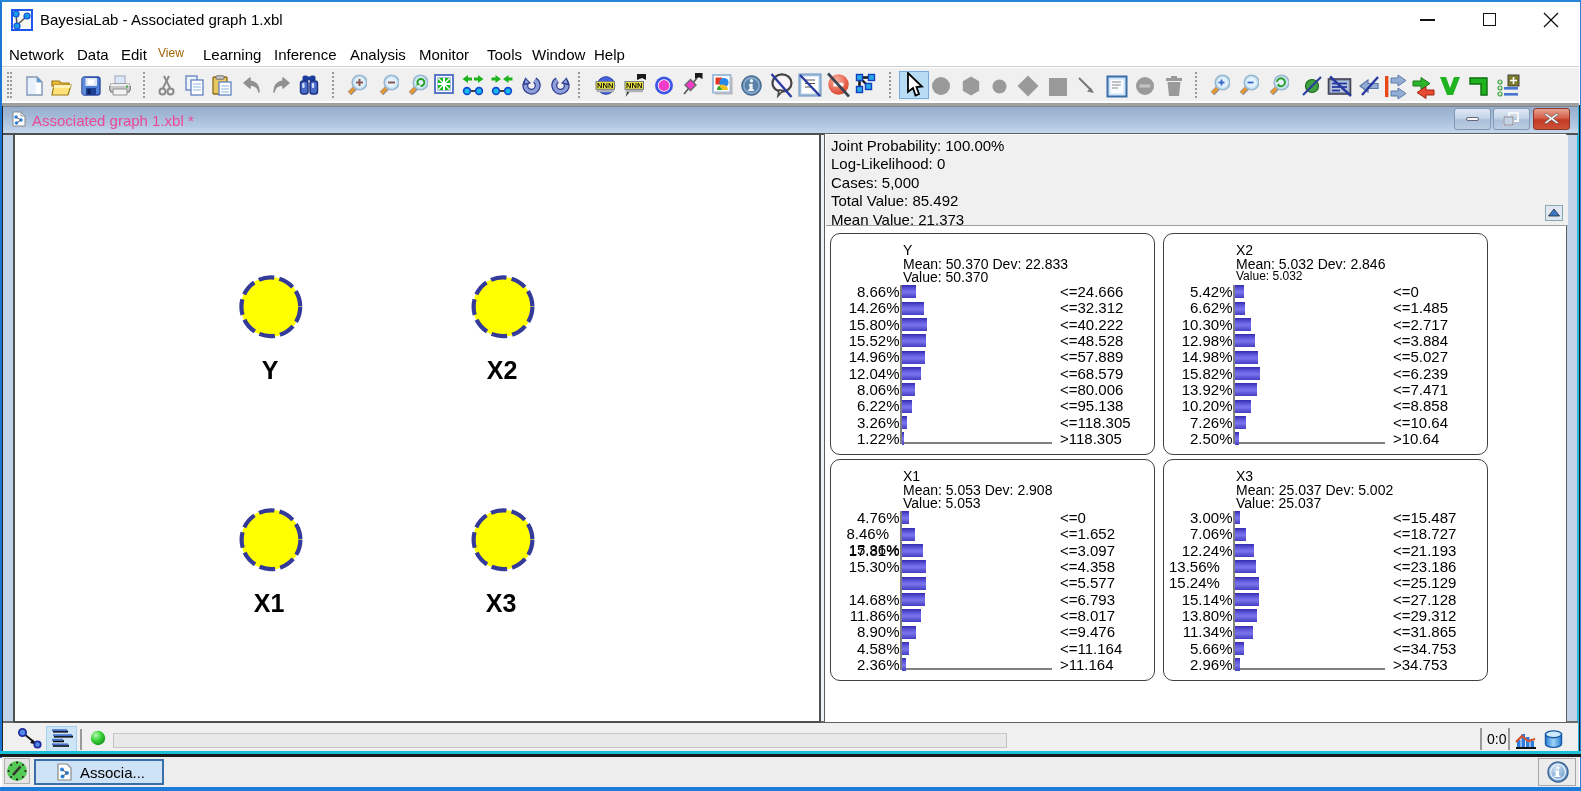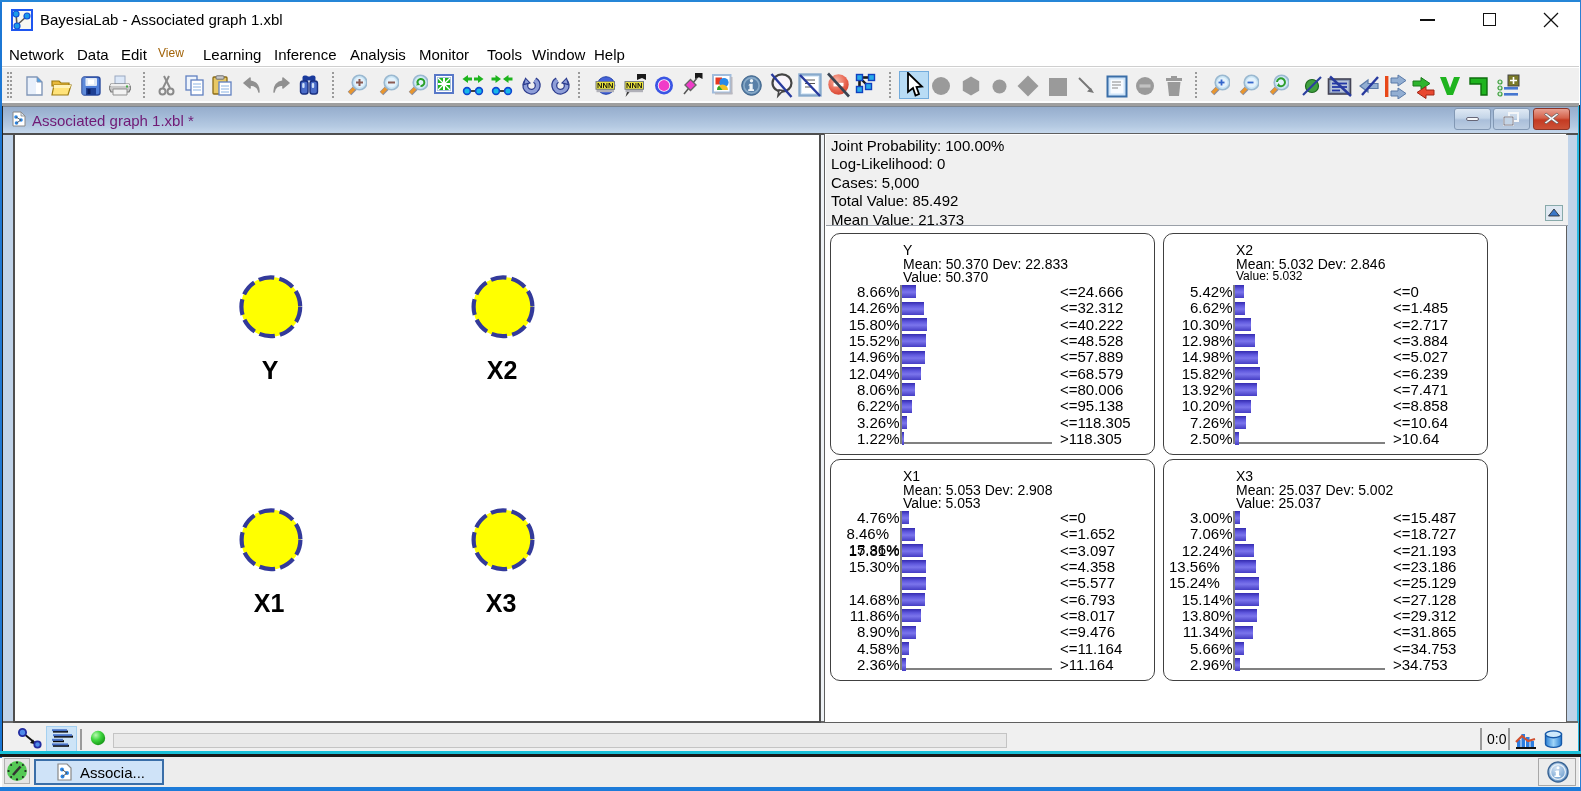--- a/index.html
+++ b/index.html
@@ -384,21 +384,21 @@
 <div class="abs" style="left:3px;top:107px;width:1575px;height:26px;background:linear-gradient(180deg,#96adcc 0%,#a3bad7 35%,#b5cae2 75%,#c6d8ec 100%)"></div>
 <svg class="abs" style="left:11px;top:111px" width="16" height="16" viewBox="0 0 16 16">
 <path d="M2 1 h8 l4 4 v10 h-12 z" fill="#ffffff" stroke="#888" stroke-width="1"></path>
 <path d="M10 1 l4 4 h-4 z" fill="#dce6f2" stroke="#888" stroke-width="0.8"></path>
 <circle cx="5" cy="6" r="1.8" fill="#2c88e8"></circle>
       <circle cx="10" cy="9" r="1.8" fill="#2c88e8"></circle>
       <circle cx="5.5" cy="12" r="1.8" fill="#2c88e8"></circle>
 <line x1="5" y1="6" x2="10" y2="9" stroke="#555" stroke-width="0.9"></line>
       <line x1="5.5" y1="12" x2="10" y2="9" stroke="#555" stroke-width="0.9"></line>
 </svg>
-<div class="abs" style="left:32px;top:112px;font-size:15px;color:#701a75">Associated graph 1.xbl *</div>
+<div class="abs" style="left:32px;top:112px;font-size:15px;color:#ec4899">Associated graph 1.xbl *</div>
 <div class="abs" style="left:1454px;top:107.5px;width:37px;height:22px;background:linear-gradient(180deg,#dfe9f4 0%,#c4d5e8 45%,#aabfda 55%,#bccde2 100%);border:1.3px solid #8298b4;border-radius:3px"></div>
     <div class="abs" style="left:1466px;top:116.5px;width:13px;height:4.5px;background:#f6f8fa;border:1px solid #667;border-radius:2px"></div>
 <div class="abs" style="left:1493px;top:107.5px;width:37px;height:22px;background:linear-gradient(180deg,#dfe9f4 0%,#c4d5e8 45%,#aabfda 55%,#bccde2 100%);border:1.3px solid #8298b4;border-radius:3px"></div>
     <svg class="abs" style="left:1502px;top:111px" width="19" height="16" viewBox="0 0 19 16">
 <rect x="7" y="2" width="9" height="8" fill="none" stroke="#f4f6f8" stroke-width="2"></rect>
 <rect x="2" y="6" width="9" height="8" fill="#c3d4e6" stroke="#f4f6f8" stroke-width="2"></rect>
 <rect x="2" y="6" width="9" height="8" fill="none" stroke="#556" stroke-width="0.8"></rect>
 </svg>
 <div class="abs" style="left:1533px;top:107.5px;width:37px;height:22px;background:linear-gradient(180deg,#e8a092 0%,#d4614a 45%,#c43a22 55%,#cc5238 100%);border:1.3px solid #8c3528;border-radius:3px"></div>
     <svg class="abs" style="left:1544px;top:112px" width="15" height="13" viewBox="0 0 15 13">

